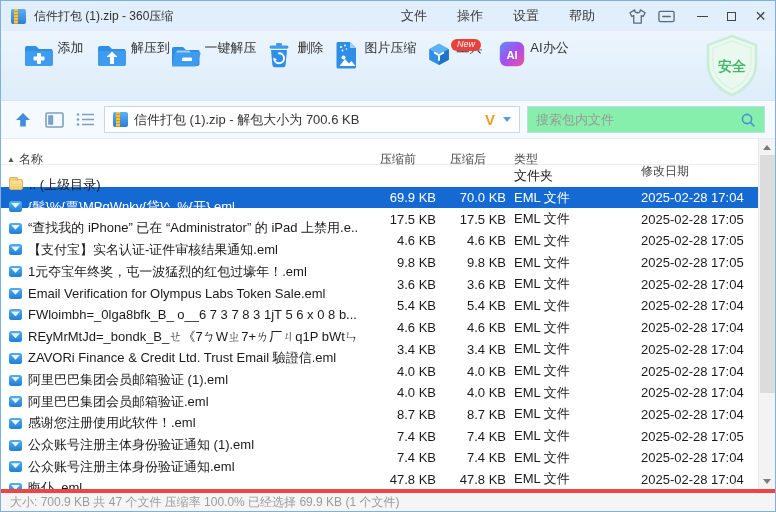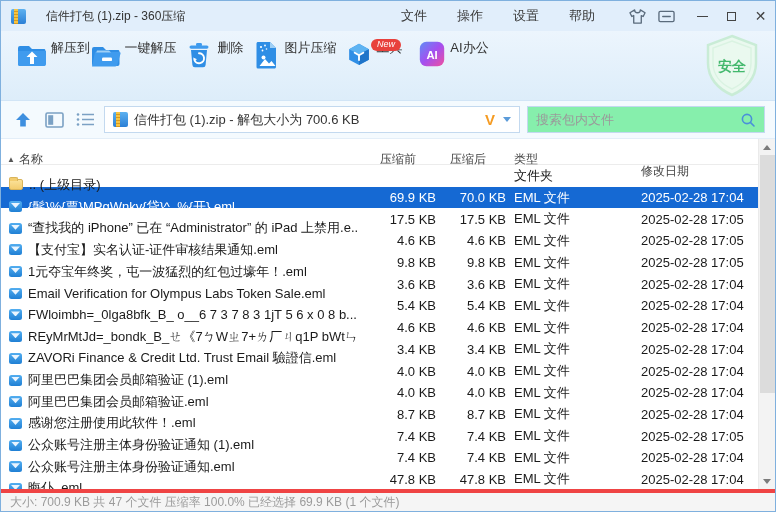--- a/index.html
+++ b/index.html
@@ -5,21 +5,21 @@
   * { margin:0; padding:0; box-sizing:border-box; }
   html,body { width:776px; height:512px; }
   body { font-family:"Liberation Sans","DejaVu Sans",sans-serif; font-size:13px; color:#222; background:#fff; }
   .window { width:776px; height:512px; border:1px solid #7fb0de; display:flex; flex-direction:column; background:#fff; overflow:hidden; }
 
   
   .titlebar { height:30px; flex:none; background:#e1eefb; display:flex; align-items:center; padding-left:10px; }
   .zip-icon { width:15px; height:15px; flex:none; background:linear-gradient(#5db1f0,#2b7fd6); border-radius:2px; position:relative; }
   .zip-icon::before { content:""; position:absolute; left:3px; top:0; bottom:0; width:4px;
     background:repeating-linear-gradient(#f6c444 0 2px,#d89a1e 2px 3px); }
-  .title-text { margin-left:20px; font-size:12px; color:#333; white-space:nowrap; }
+  .title-text { margin-left:8px; font-size:12px; color:#333; white-space:nowrap; }
   .menus { margin-left:auto; display:flex; }
   .menu-item { padding:0 15px; line-height:30px; font-size:13px; color:#3a3a3a; cursor:default; }
   .tb-icons { display:flex; align-items:center; gap:10px; margin:0 12px 0 18px; }
   .win-controls { display:flex; height:30px; }
   .win-btn { width:29px; height:30px; display:flex; align-items:center; justify-content:center; color:#444; }
   .glyph-min { width:11px; height:1px; background:#444; display:block; }
   .glyph-max { width:9px; height:9px; border:1px solid #444; display:block; }
   .glyph-close { font-size:14px; line-height:1; color:#444; }
 
   
@@ -116,20 +116,31 @@
       <span class="win-btn">
           <span class="glyph-max"></span>
         </span>
       <span class="win-btn">
           <span class="glyph-close">✕</span>
         </span>
     </div>
   </div>
 
   <div class="toolbar">
+    <div class="tool-btn">
+      <span style="display:flex">
+        <svg width="32" height="32" viewBox="0 0 32 32">
+            <path d="M4 7h9l3 3h12c.8 0 1.5.7 1.5 1.5V25a2 2 0 0 1-2 2H4a2 2 0 0 1-2-2V9a2 2 0 0 1 2-2z" fill="#2f8ee5"></path>
+            <path d="M2 12h28v13a2 2 0 0 1-2 2H4a2 2 0 0 1-2-2z" fill="#3f9bee"></path>
+            <rect x="14" y="14" width="4" height="11" rx="1" fill="#fff"></rect>
+            <rect x="10.5" y="17.5" width="11" height="4" rx="1" fill="#fff"></rect>
+          </svg>
+      </span>
+      <span class="tool-label">添加</span>
+    </div>
     <div class="tool-btn">
       <span style="display:flex">
         <svg width="32" height="32" viewBox="0 0 32 32">
             <path d="M4 7h9l3 3h12c.8 0 1.5.7 1.5 1.5V25a2 2 0 0 1-2 2H4a2 2 0 0 1-2-2V9a2 2 0 0 1 2-2z" fill="#2f8ee5"></path>
             <path d="M2 12h28v13a2 2 0 0 1-2 2H4a2 2 0 0 1-2-2z" fill="#3f9bee"></path>
             <path d="M16 12.5l5.5 5.5H18v7h-4v-7h-3.5z" fill="#fff"></path>
           </svg>
       </span>
       <span class="tool-label">解压到</span>
     </div>

